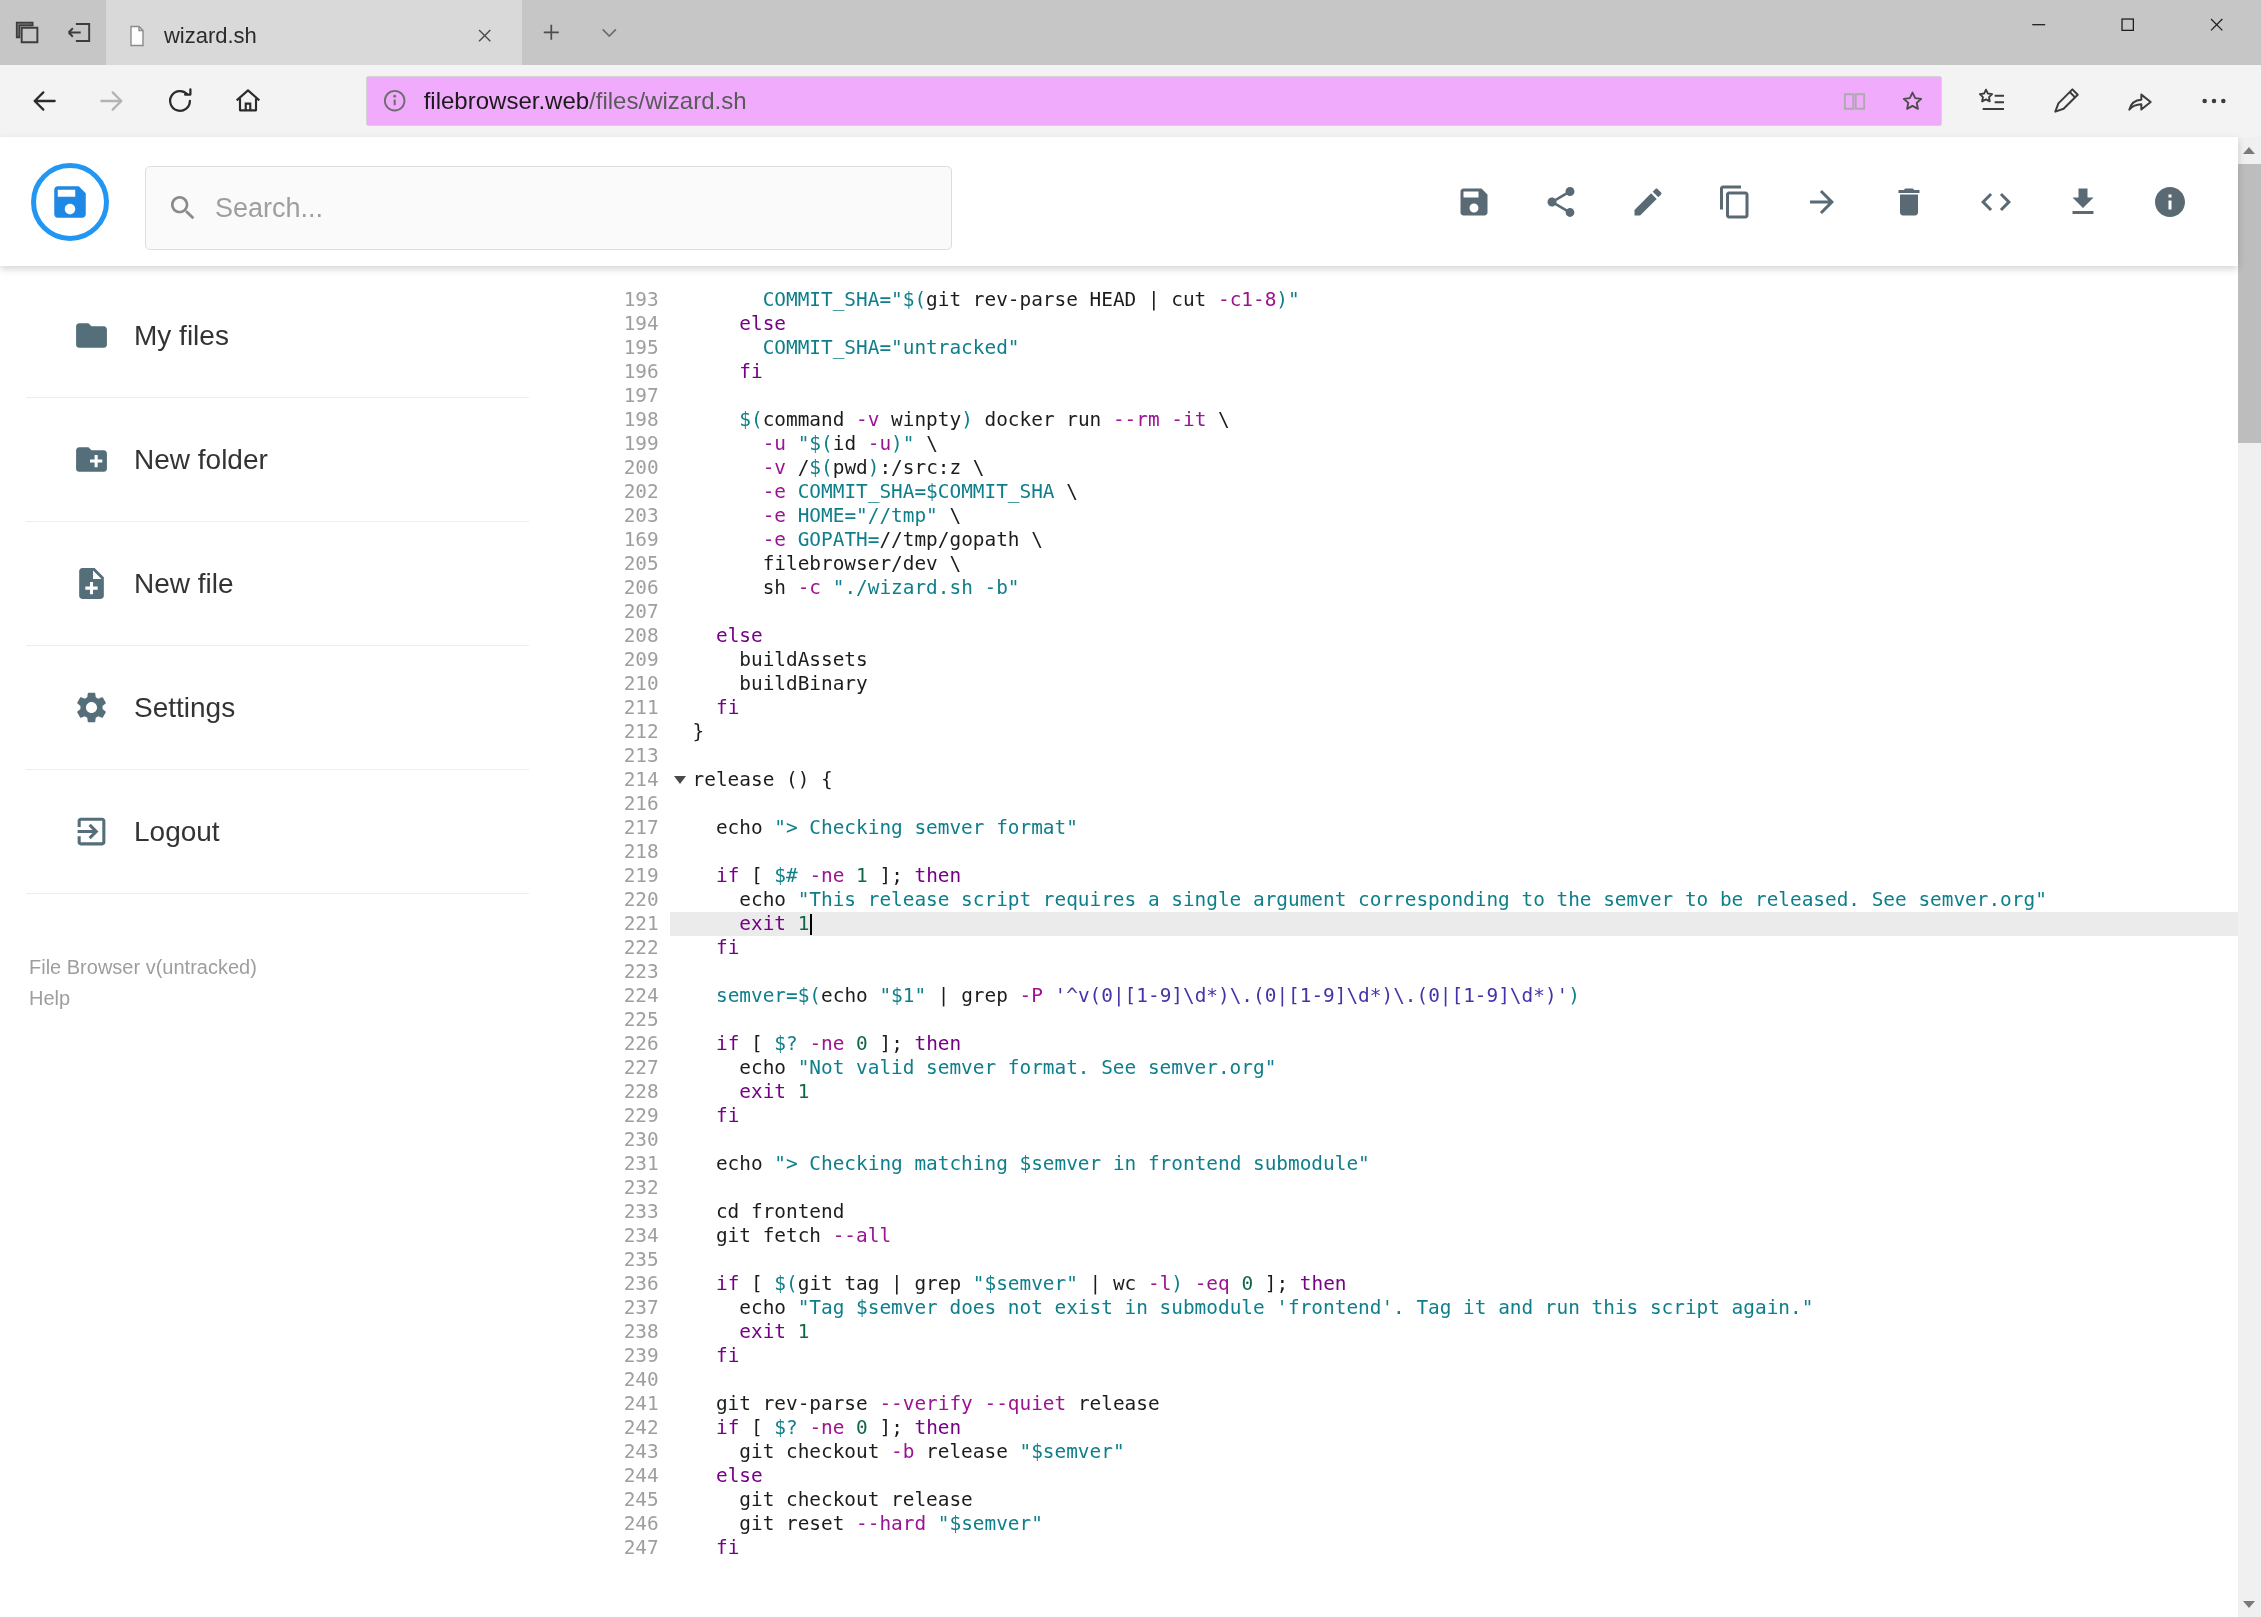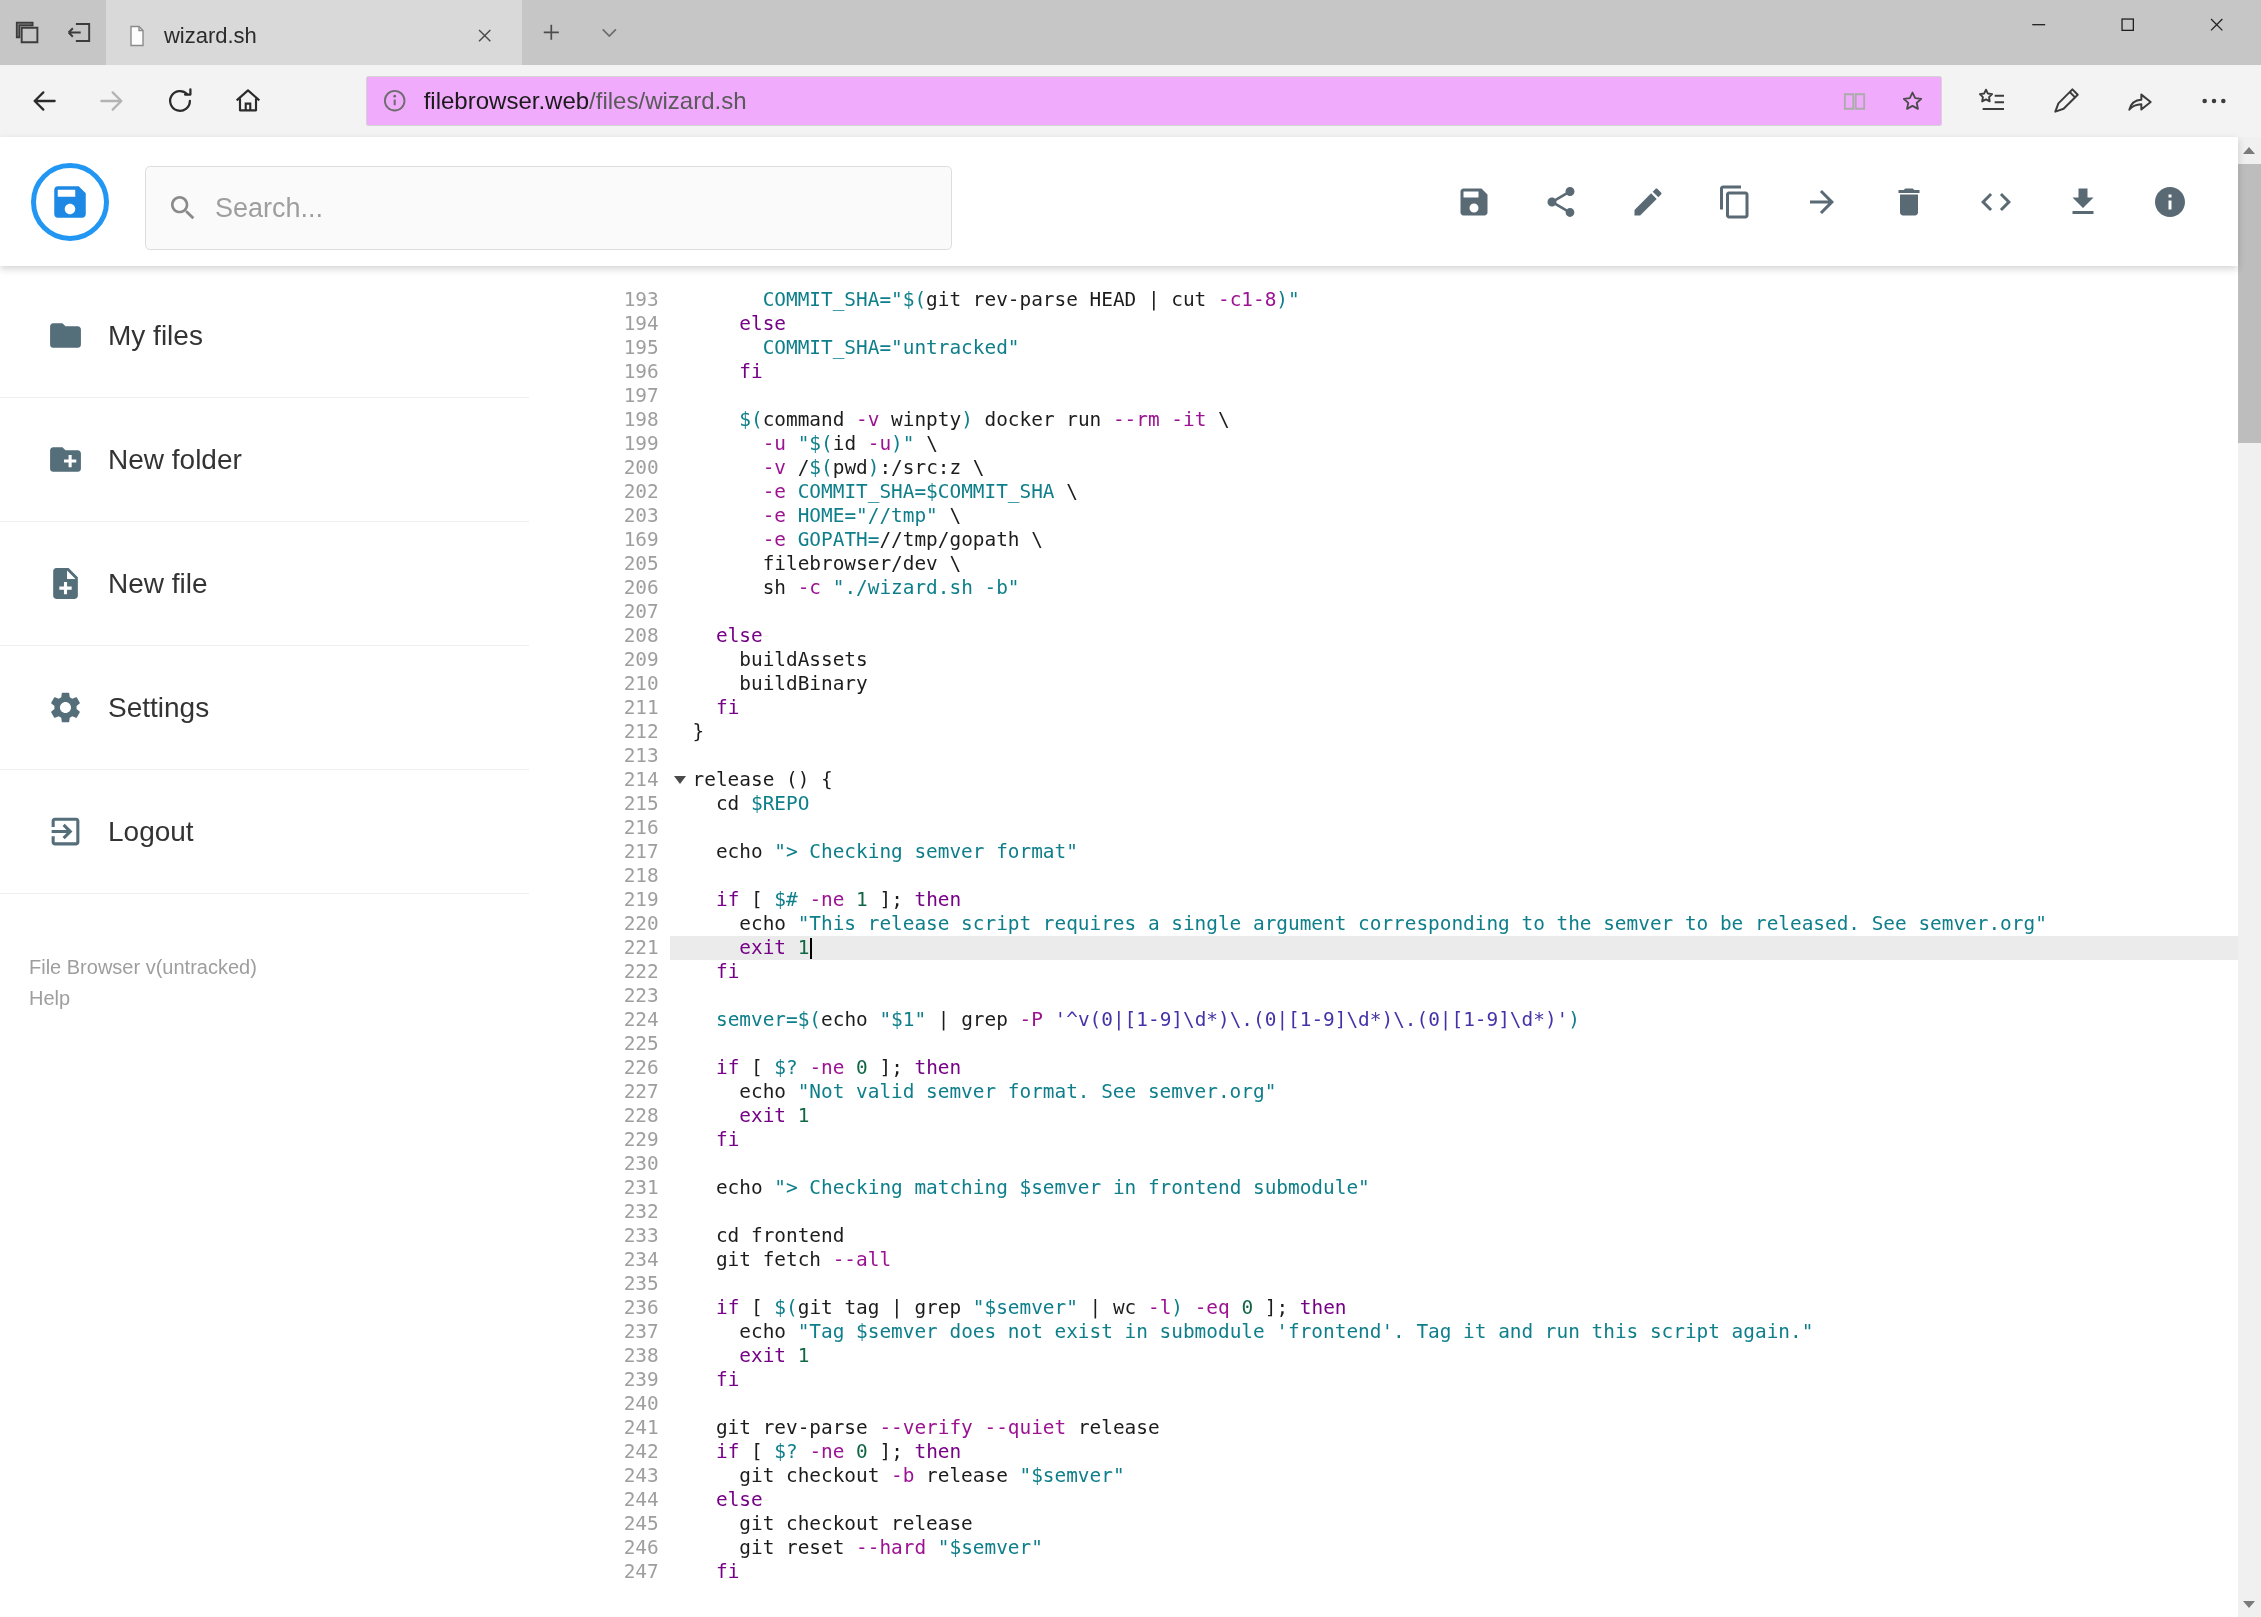--- a/index.html
+++ b/index.html
@@ -33,21 +33,21 @@
   
   .appheader { position:absolute; left:0; top:137px; width:2238px; height:129px; background:#fff; box-shadow:0 3.2px 7.3px rgba(0,0,0,.17); z-index:6; }
   .logo { position:absolute; left:31px; top:26px; width:78px; height:78px; border-radius:50%; border:5.7px solid #2196f3; background:#fff; display:flex; align-items:center; justify-content:center; cursor:pointer; }
   .searchbox { position:absolute; left:145px; top:29px; width:807px; height:84px; background:#fafafa; border:0.8px solid #ddd; border-radius:4.8px; display:flex; align-items:center; padding:0 21px; gap:16px; }
   .searchbox input { flex:1; border:none; outline:none; background:transparent; font-family:"Liberation Sans",sans-serif; font-size:27px; color:#333; }
   .searchbox input::placeholder { color:#9e9e9e; }
   .toolbar { position:absolute; right:39px; top:0; height:129px; display:flex; align-items:center; gap:29px; }
   .tbtn { width:58px; height:78px; background:none; border:none; display:flex; align-items:center; justify-content:center; cursor:pointer; }
 
   
-  .sidebar { position:absolute; left:0; top:266px; width:529px; bottom:0; background:#fff; padding-top:8px; }
+  .sidebar { position:absolute; left:0; top:266px; width:529px; bottom:0; background:#fff; padding-top:8px;padding-left:26px; }
   .sitem { height:124px; display:flex; align-items:center; padding-left:47px; gap:24px; border-bottom:0.8px solid #eeeeee; cursor:pointer; }
   .sitem span.lbl { font-size:28px; color:#333; }
   .side-footer { position:absolute; left:29px; top:686px; font-size:20px; line-height:31px; color:#9e9e9e; }
   .side-footer .help { cursor:pointer; }
 
   
   .editor { position:absolute; left:529px; top:266px; right:23.4px; bottom:0; overflow:hidden; background:#fff;
             font-family:"DejaVu Sans Mono", monospace; font-size:19.4px; line-height:24px; }
   .cm { padding-top:22px; }
   .crow { display:flex; height:24px; }
@@ -382,24 +382,20 @@
         </div>
         <div class="crow">
           <div class="gut">213</div>
           <div class="cline"></div>
         </div>
         <div class="crow">
           <div class="gut">214<span class="fold"></span></div>
           <div class="cline"><span class="tk-p">release () {</span></div>
         </div>
         <div class="crow">
-          <div class="gut">215</div>
-          <div class="cline"><span class="tk-p">  cd </span><span class="tk-v">$REPO</span></div>
-        </div>
-        <div class="crow">
           <div class="gut">216</div>
           <div class="cline"></div>
         </div>
         <div class="crow">
           <div class="gut">217</div>
           <div class="cline"><span class="tk-p">  echo </span><span class="tk-s">"&gt; Checking semver format"</span></div>
         </div>
         <div class="crow">
           <div class="gut">218</div>
           <div class="cline"></div>

